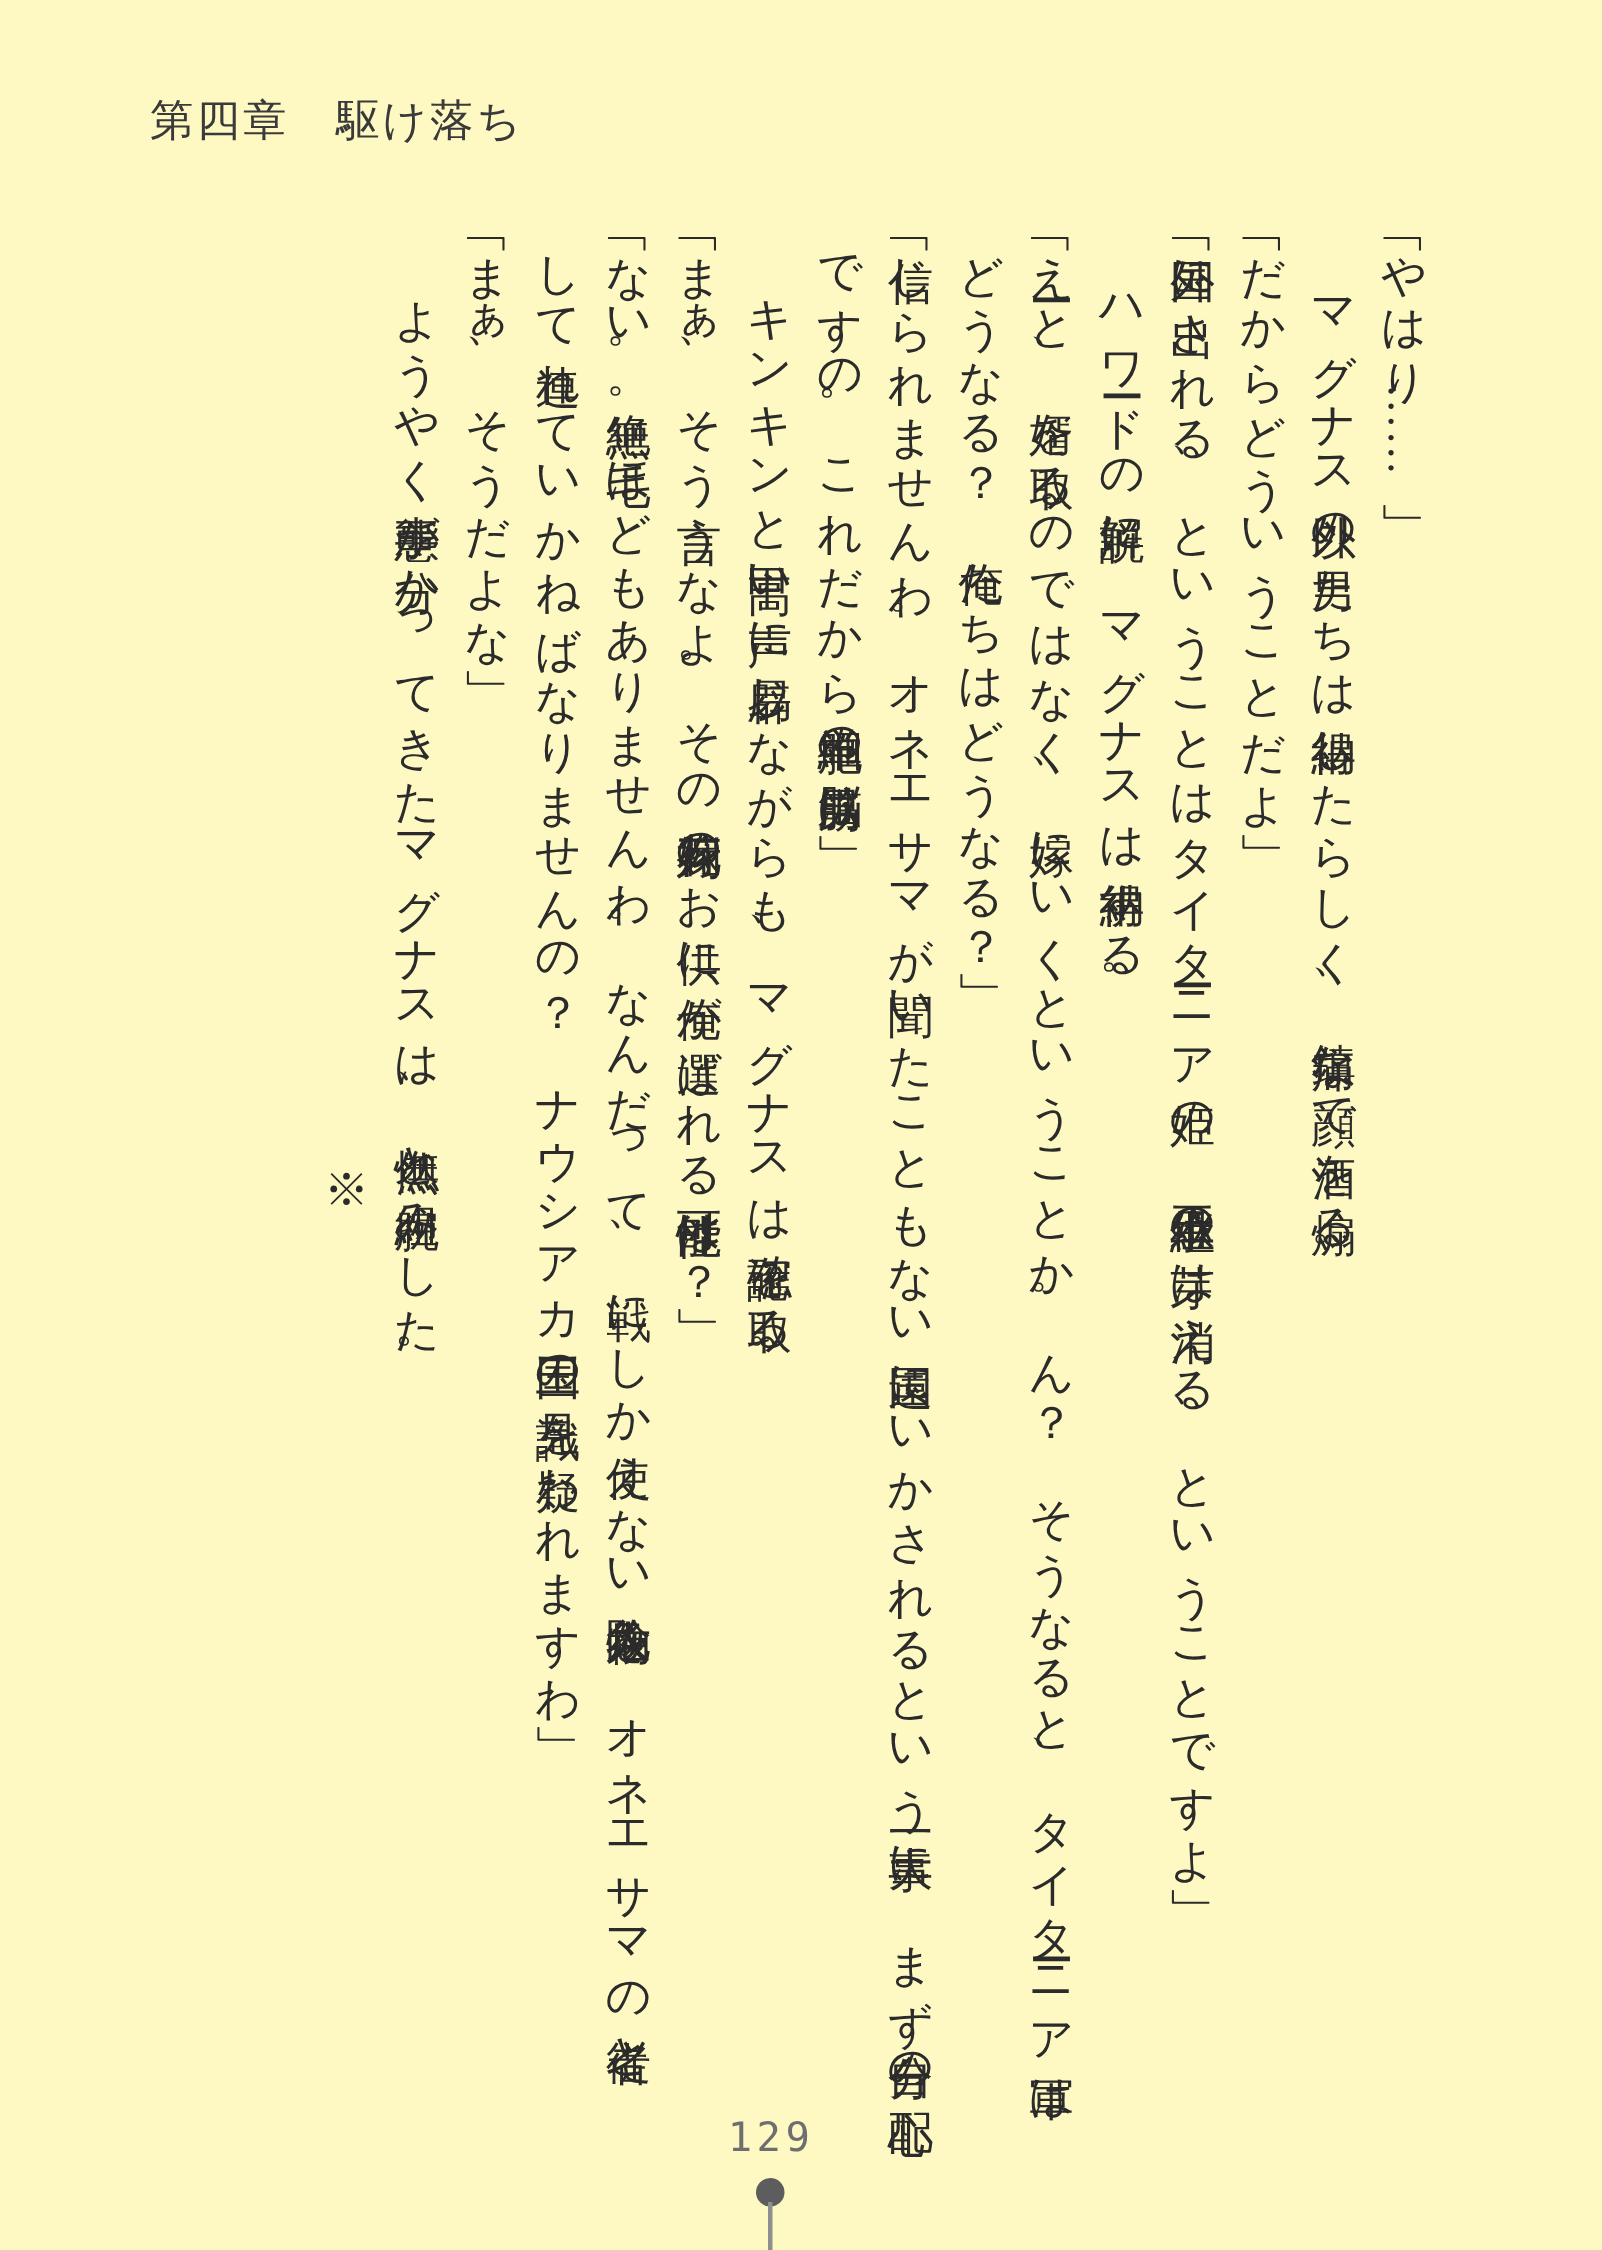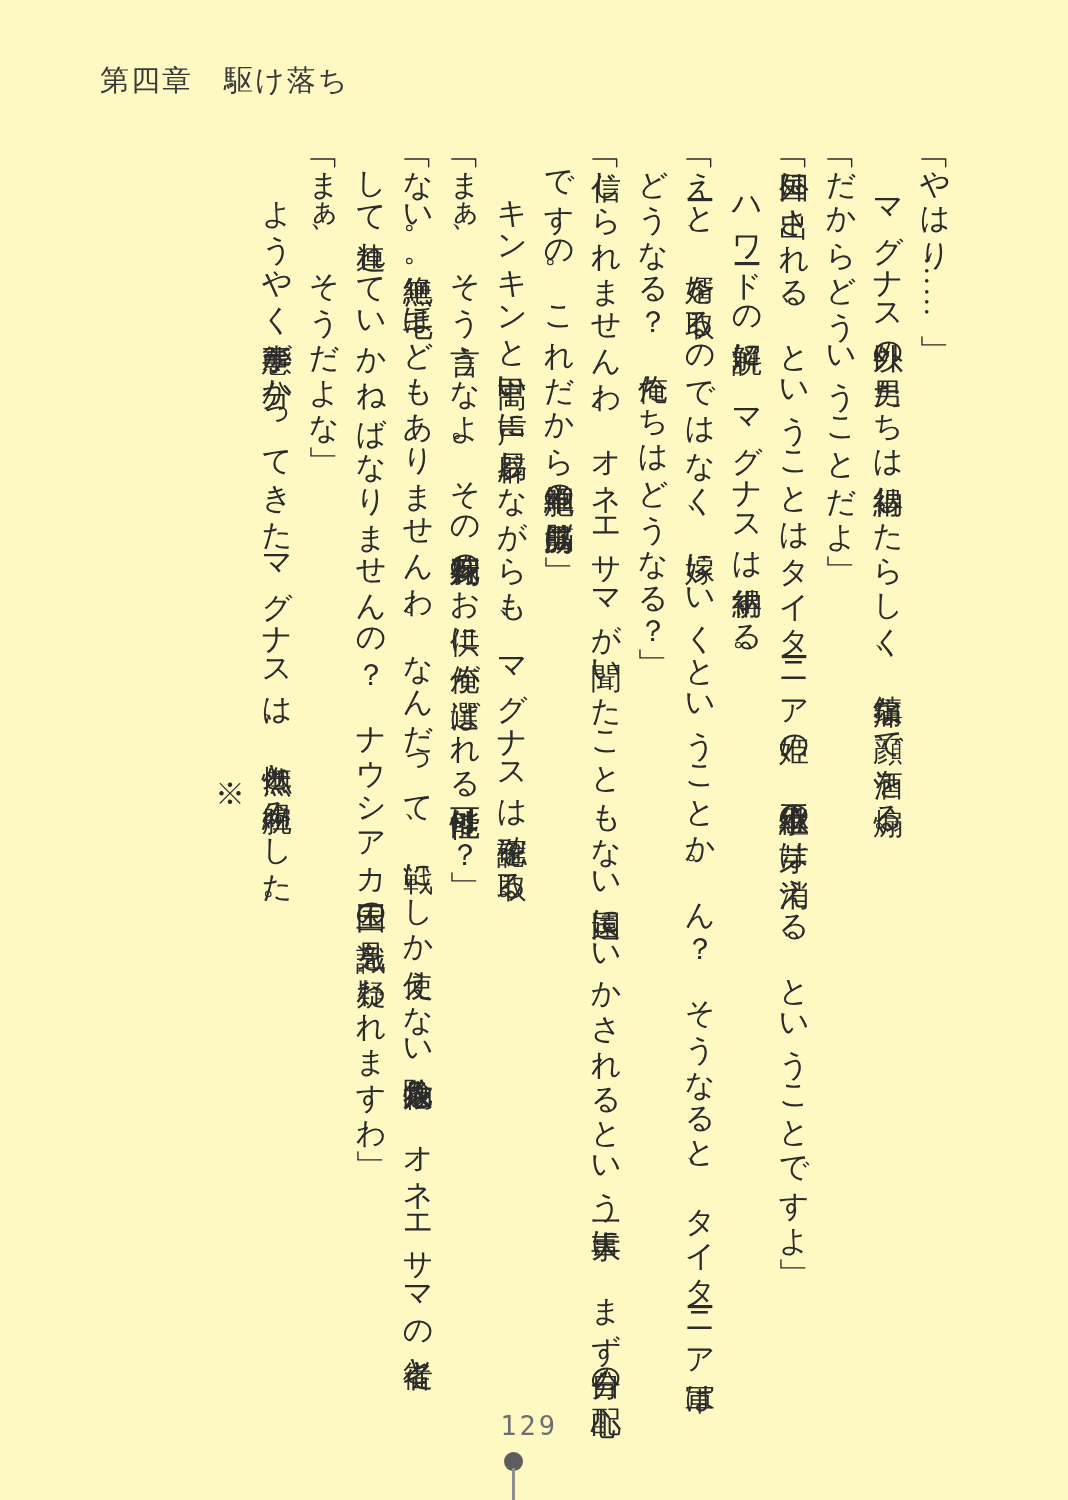--- a/index.html
+++ b/index.html
@@ -56,21 +56,21 @@
   .page-body p.break {
     text-align: center;
     text-indent: 0;
   }
   
   .page-number {
     position: absolute;
     top: 1410px;
     left: 470px;
     width: 88px;
-    text-align: right;
+    text-align: center;
     font-family: "DejaVu Sans Mono", monospace;
     font-size: 27px;
     letter-spacing: 3px;
     color: #6e6e6e;
   }
   .page-marker-dot {
     position: absolute;
     top: 1452px;
     left: 504px;
     width: 19px;

